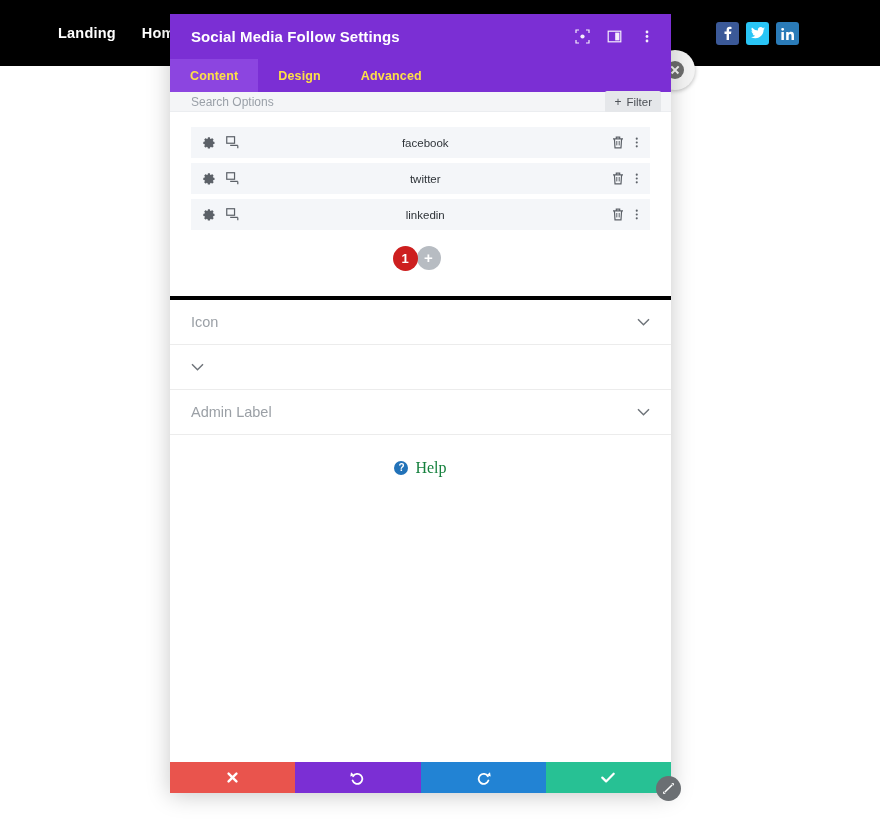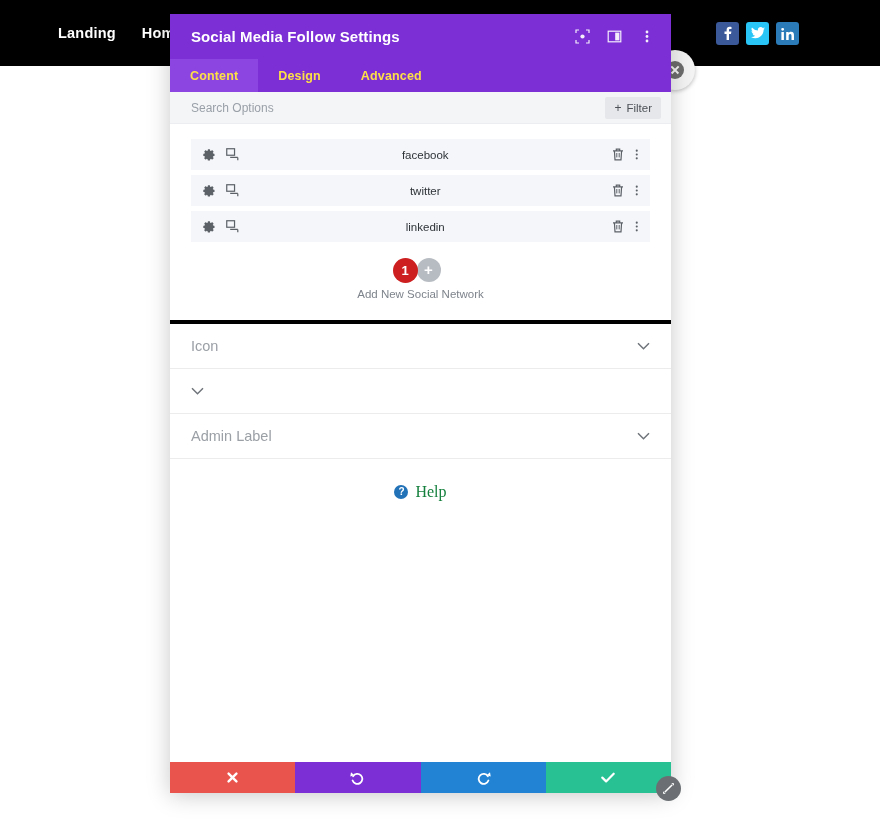--- a/index.html
+++ b/index.html
@@ -166,21 +166,21 @@
     align-items: center;
     color: #fde047;
     font-size: 12.5px;
     font-weight: bold;
     letter-spacing: .15px;
   }
   .tab.active { background: #8c45e0; }
 
   
   .search-row {
-    height: 32px;
+    height: 20px;
     background: #f4f5f7;
     border-bottom: 1px solid #ebedf0;
     display: flex;
     align-items: center;
     padding: 0 10px 0 21px;
     flex: none;
   }
   .search-input {
     flex: 1;
     border: none;
@@ -543,21 +543,20 @@
               </svg>
             </span>
           </div>
         </div>
 
         <div class="add-wrap">
           <div class="add-circles">
             <div class="add-plus">+</div>
             <div class="add-badge">1</div>
           </div>
-          <div class="add-label">Add New Social Network</div>
         </div>
 
       </div>
 
       <div class="acc-row">
         <span class="acc-label">Icon</span>
         <span class="chev">
           <svg width="13" height="8" viewBox="0 0 13 8">
               <path fill="none" stroke="currentColor" stroke-width="1.5" d="M1 1.3l5.5 5.4L12 1.3"></path>
             </svg>

